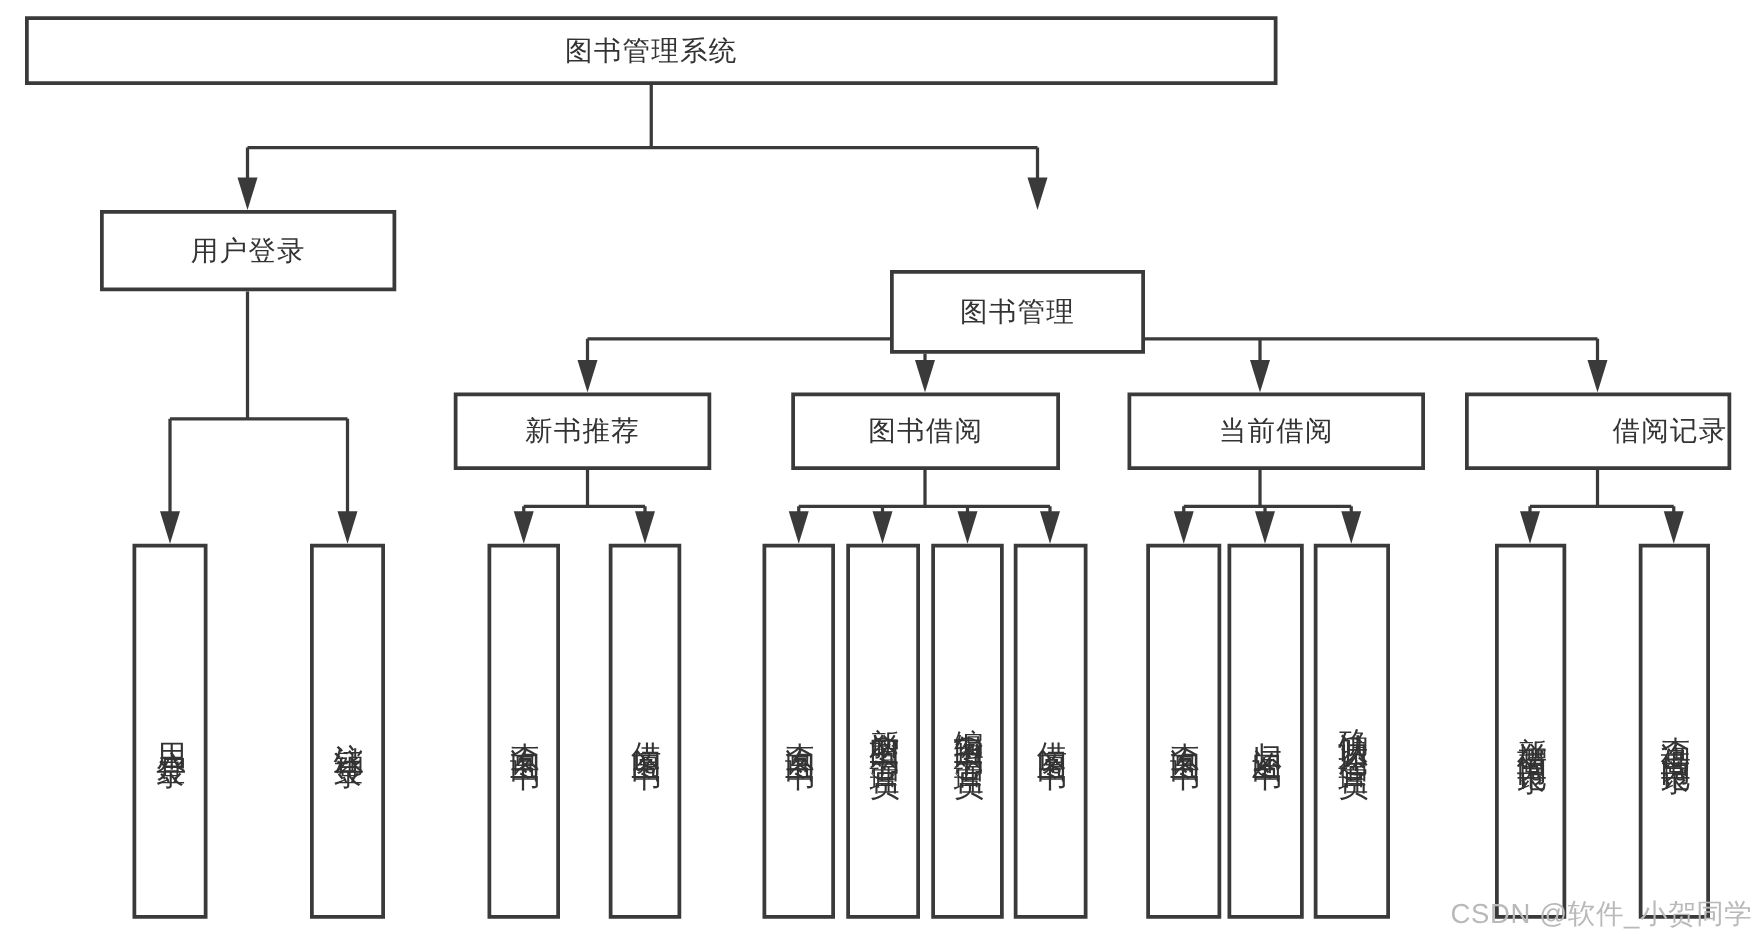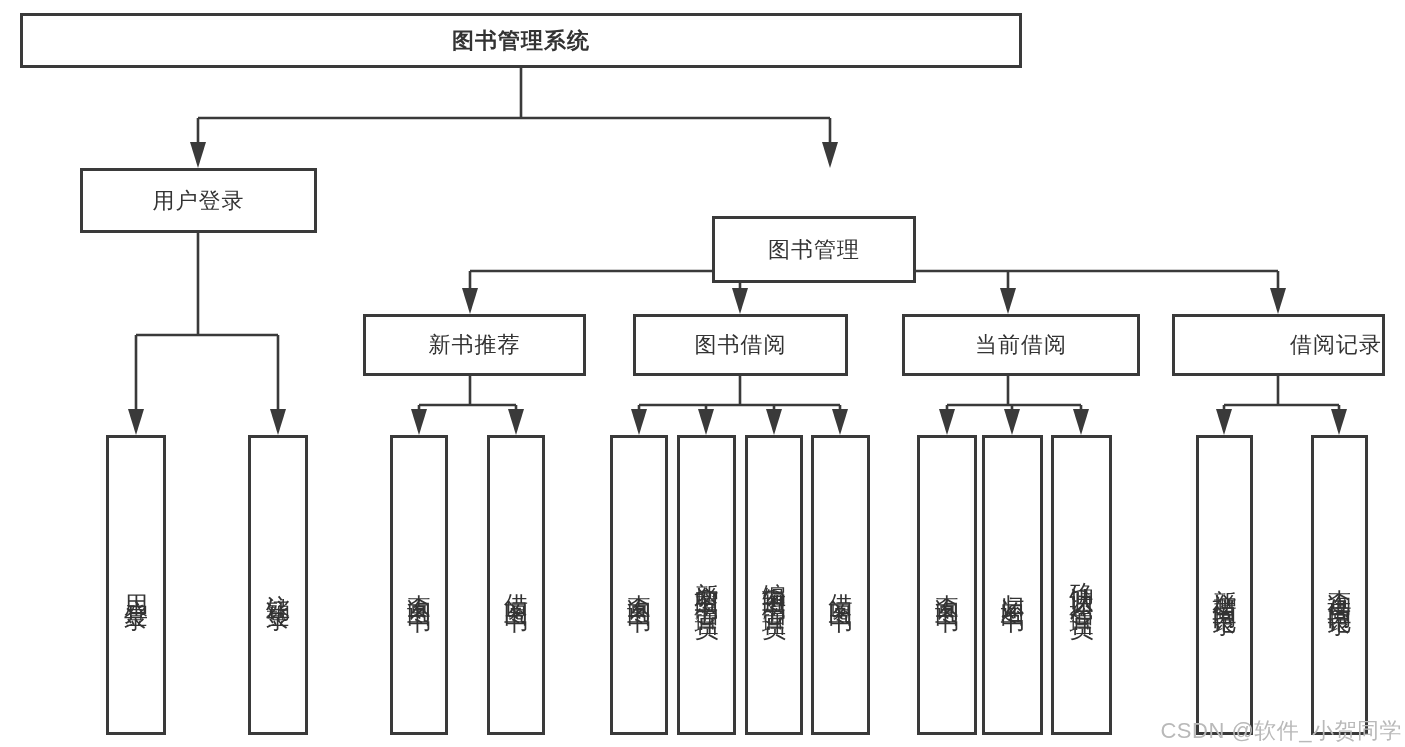--- a/index.html
+++ b/index.html
@@ -24,24 +24,24 @@
     border:3px solid var(--line);
     background:#fff;color:var(--text);
     display:flex;align-items:center;justify-content:center;
   }
   .h-node{font-size:22px;letter-spacing:1px;white-space:nowrap;}
   .v-node{
     writing-mode:vertical-rl;
     font-size:24px;line-height:1;letter-spacing:5px;
   }
   
-  .b-root   {left:20px;  top:13px;  width:1002px;height:55px;font-weight:bold;}
+  .b-root   {left:20px;  top:13px;  width:1002px;height:55px;}
   .b-login  {left:80px;  top:168px; width:237px; height:65px;}
   .b-mgmt   {left:712px; top:168px; width:204px; height:67px;margin-top:48px;}
-  .b-newrec {left:363px; top:314px; width:223px; height:62px;}
+  .b-newrec {left:363px; top:314px; width:206px; height:62px;}
   .b-borrow {left:633px; top:314px; width:215px; height:62px;font-family:Liberation Serif, serif;}
   .b-current{left:902px; top:314px; width:238px; height:62px;}
   .b-records{left:1172px;top:314px; width:213px; height:62px;justify-content:flex-end;}
   .leaf{top:435px;height:300px;}
   .b-l1 {left:106px; width:60px;}
   .b-l2 {left:248px; width:60px;}
   .b-l3 {left:390px; width:58px;}
   .b-l4 {left:487px; width:58px;}
   .b-l5 {left:610px; width:58px;}
   .b-l6 {left:677px; width:59px;}

